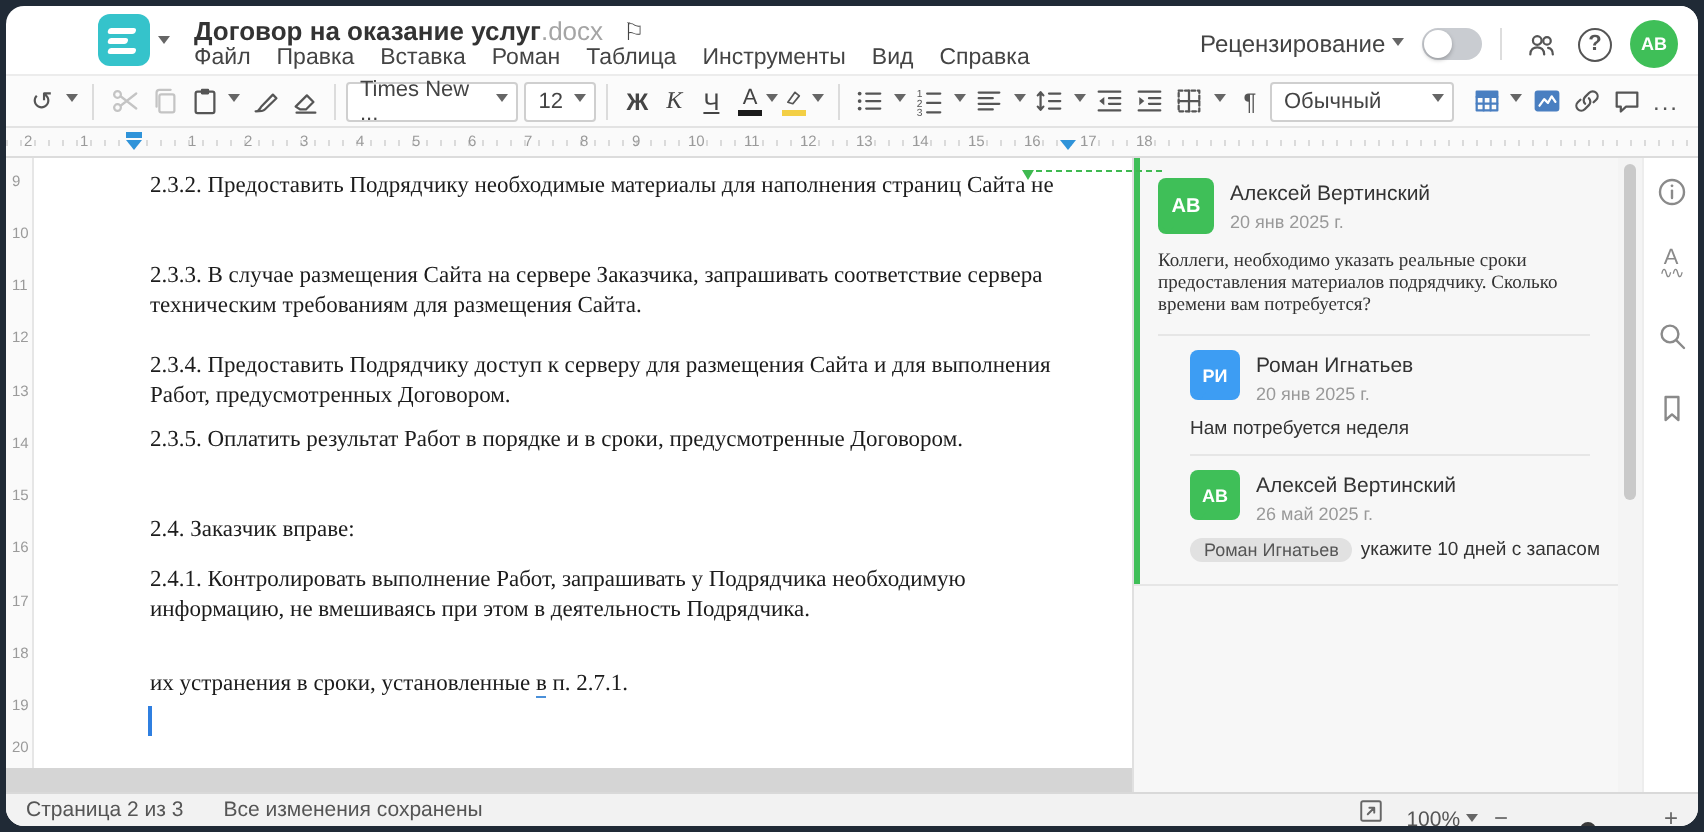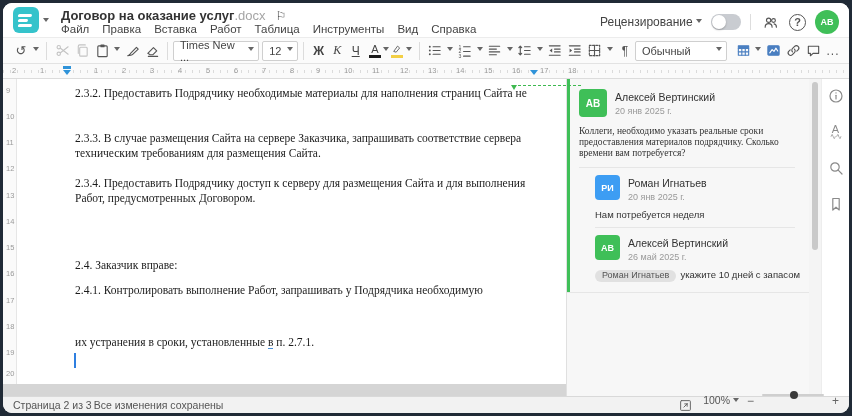--- a/index.html
+++ b/index.html
@@ -1,21 +1,21 @@
 <!DOCTYPE html>
 <html><head>
 <meta charset="utf-8">
 <style>
   html,body{margin:0;padding:0;}
   body{font-family:"Liberation Sans",sans-serif;-webkit-font-smoothing:antialiased;}
   .frame{width:852px;height:416px;background:#202a36;padding:3px;box-sizing:border-box;}
   .window{width:100%;height:100%;border-radius:9px;overflow:hidden;background:#fff;display:flex;flex-direction:column;position:relative;}
 
   
-  .header{height:34px;position:relative;background:#fff;flex:0 0 auto;}
+  .header{height:34px;position:relative;background:#fff;flex:0 0 auto;margin-left:36px;}
   .logo{position:absolute;left:10px;top:4px;width:26px;height:26px;border-radius:6px;background:#35c3cb;display:flex;flex-direction:column;justify-content:center;gap:2.5px;padding-left:5px;box-sizing:border-box;cursor:pointer;}
   .logo i{display:block;height:2.5px;border-radius:2px;background:#fff;}
   .logo i:nth-child(1){width:14px;transform:skewX(-14deg);}
   .logo i:nth-child(2){width:10px;transform:skewX(-14deg);}
   .logo i:nth-child(3){width:14px;transform:skewX(-14deg);}
   .logo-caret{position:absolute;left:40px;top:15px;}
   .caret{width:0;height:0;border:3.5px solid transparent;border-top:4px solid #666;display:inline-block;vertical-align:middle;}
   .title-row{position:absolute;left:58px;top:5px;font-size:13px;color:#333;white-space:nowrap;}
   .title-row b{font-weight:bold;}
   .title-ext{color:#a5a5a5;}
@@ -82,22 +82,22 @@
   
   .scrollcol{position:absolute;left:806px;top:0;width:12px;height:100%;background:#f4f4f4;}
   .thumb{position:absolute;left:3px;top:3px;width:6px;height:168px;border-radius:3px;background:#c9c9c9;cursor:pointer;}
   .rightbar{position:absolute;left:818px;right:0;top:0;height:100%;background:#fff;border-left:1px solid #ededed;display:flex;flex-direction:column;align-items:center;padding-top:8px;gap:18px;box-sizing:border-box;}
   .rb-btn{width:18px;height:18px;display:flex;align-items:center;justify-content:center;cursor:pointer;color:#8a8a8a;}
   .ric{width:16px;height:16px;stroke:#8a8a8a;fill:none;stroke-width:1.2;stroke-linecap:round;stroke-linejoin:round;}
   .spell-glyph{font-size:11px;color:#8a8a8a;line-height:9px;text-align:center;}
   .spell-glyph .squig{display:block;font-size:8px;letter-spacing:-1px;line-height:5px;color:#8a8a8a;}
 
   
-  .statusbar{height:16px;background:#f2f2f2;border-top:1px solid #d9d9d9;display:flex;align-items:center;font-size:10.5px;color:#555;padding:0 10px;gap:2px;flex:0 0 auto;}
-  .sb-right{margin-left:auto;display:flex;align-items:flex-start;gap:8px;}
+  .statusbar{height:16px;background:#f2f2f2;border-top:1px solid #d9d9d9;display:flex;align-items:center;font-size:10.5px;color:#555;padding:0 10px;gap:20px;flex:0 0 auto;}
+  .sb-right{margin-left:auto;display:flex;align-items:flex-end;gap:8px;}
   .zoom-track{width:62px;height:2px;background:#cfcfcf;border-radius:1px;position:relative;cursor:pointer;}
   .zoom-dot{position:absolute;left:28px;top:-3px;width:8px;height:8px;border-radius:50%;background:#3a3a3a;}
   .sb-sign{font-size:12px;color:#666;cursor:pointer;}
 </style>
 </head>
 <body>
 
 <div class="frame">
 <div class="window">
 
@@ -108,21 +108,21 @@
           <i></i>
     </div>
     <span class="caret logo-caret"></span>
     <div class="title-row">
       <b>Договор на оказание услуг</b><span class="title-ext">.docx</span><span class="flag">⚐</span>
     </div>
     <div class="menu-row">
       <span>Файл</span>
       <span>Правка</span>
       <span>Вставка</span>
-      <span>Работ</span>
+      <span>Роман</span>
       <span>Таблица</span>
       <span>Инструменты</span>
       <span>Вид</span>
       <span>Справка</span>
     </div>
     <div class="header-right">
       <span><span>Рецензирование</span> <span class="caret"></span></span>
       <span class="toggle">
             <i></i>
           </span>
@@ -348,22 +348,24 @@
         <span style="top:243px">18</span>
         <span style="top:269px">19</span>
         <span style="top:290px">20</span>
       </div>
       <div class="page">
         <div class="dline" style="top:8px">2.3.2. Предоставить Подрядчику необходимые материалы для наполнения страниц Сайта не</div>
         <div class="dline" style="top:53px">2.3.3. В случае размещения Сайта на сервере Заказчика, запрашивать соответствие сервера</div>
         <div class="dline" style="top:68px">техническим требованиям для размещения Сайта.</div>
         <div class="dline" style="top:98px">2.3.4. Предоставить Подрядчику доступ к серверу для размещения Сайта и для выполнения</div>
         <div class="dline" style="top:113px">Работ, предусмотренных Договором.</div>
+        <div class="dline" style="top:135px">2.3.5. Оплатить результат Работ в порядке и в сроки, предусмотренные Договором.</div>
         <div class="dline" style="top:180px">2.4. Заказчик вправе:</div>
         <div class="dline" style="top:205px">2.4.1. Контролировать выполнение Работ, запрашивать у Подрядчика необходимую</div>
+        <div class="dline" style="top:220px">информацию, не вмешиваясь при этом в деятельность Подрядчика.</div>
         <div class="dline" style="top:257px"><span>их устранения в сроки, установленные </span><span class="spell-mark">в</span><span> п. 2.7.1.</span></div>
         <div class="cursor"></div>
       </div>
     </div>
 
     <div class="connector">
           <i></i>
         </div>
 
     <div class="comments">

